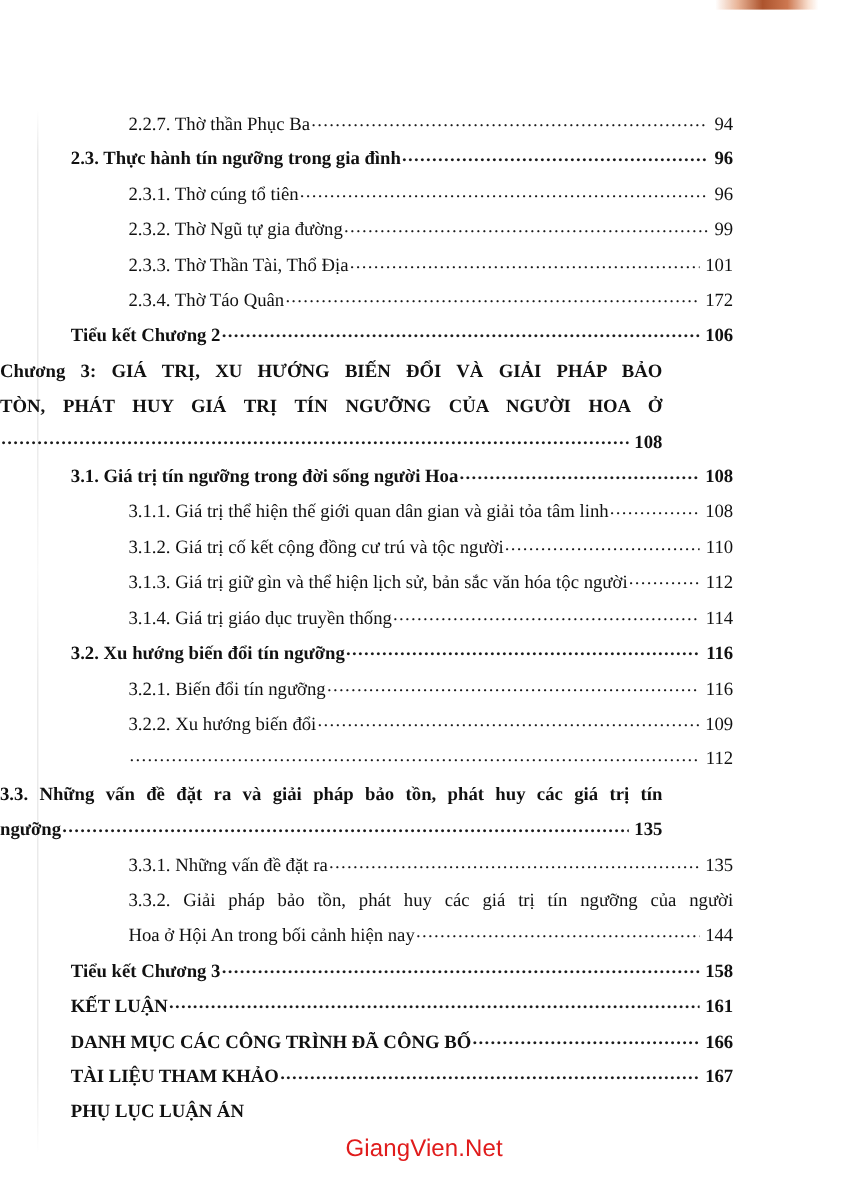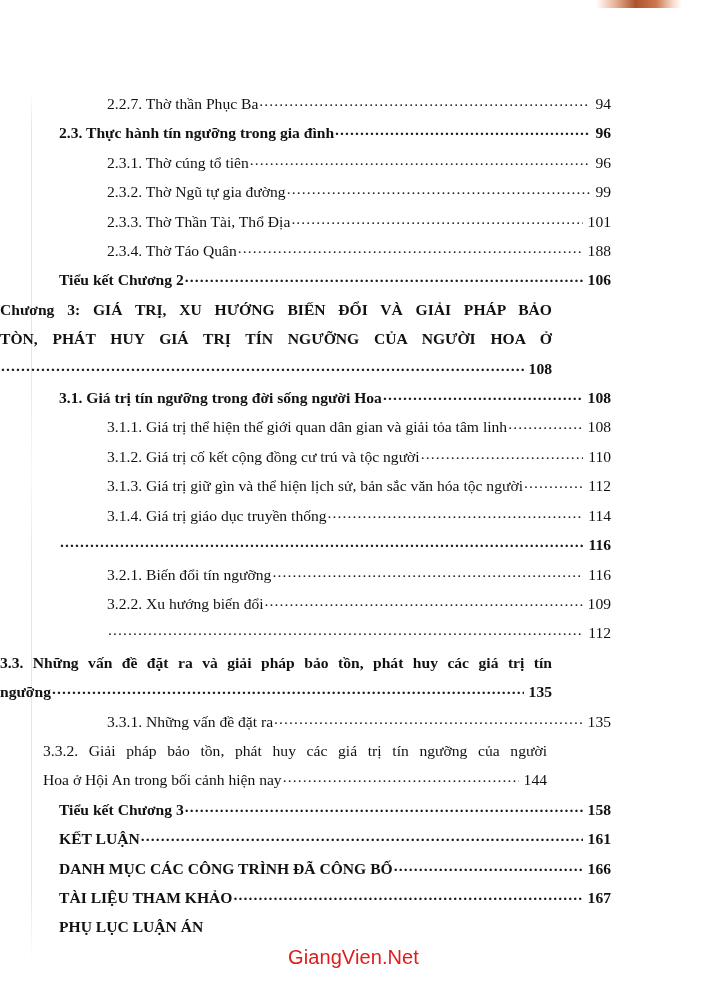--- a/index.html
+++ b/index.html
@@ -93,21 +93,21 @@
     padding-left: 4px;
   }
 
   
   .toc-block {
     width: 552px;
     font-size: 15.6px;
     line-height: 29.4px;
   }
   .toc-block.lvl2 {
-    margin-left: 43px;
+    margin-left: 107px;
     width: 504px;
   }
   .toc-block.bold { font-weight: bold; }
   .block-body {
     text-align: justify;
     text-align-last: justify;
   }
   .block-last {
     display: flex;
     align-items: baseline;
@@ -154,21 +154,21 @@
       <span class="toc-page">99</span>
     </div>
     <div class="toc-row lvl2">
       <span class="toc-title">2.3.3. Thờ Thần Tài, Thổ Địa</span>
       <span class="toc-leader">............................................................................................................................................................................................................................</span>
       <span class="toc-page">101</span>
     </div>
     <div class="toc-row lvl2">
       <span class="toc-title">2.3.4. Thờ Táo Quân</span>
       <span class="toc-leader">............................................................................................................................................................................................................................</span>
-      <span class="toc-page">188</span>
+      <span class="toc-page">172</span>
     </div>
     <div class="toc-row bold">
       <span class="toc-title">Tiểu kết Chương 2</span>
       <span class="toc-leader">............................................................................................................................................................................................................................</span>
       <span class="toc-page">106</span>
     </div>
     <div class="toc-block bold">
       <div class="block-body">Chương 3: GIÁ TRỊ, XU HƯỚNG BIẾN ĐỔI VÀ GIẢI PHÁP BẢO</div>
       <div class="block-body">TÒN, PHÁT HUY GIÁ TRỊ TÍN NGƯỠNG CỦA NGƯỜI HOA Ở</div>
       <div class="block-last">
@@ -195,20 +195,21 @@
       <span class="toc-title">3.1.3. Giá trị giữ gìn và thể hiện lịch sử, bản sắc văn hóa tộc người</span>
       <span class="toc-leader">............................................................................................................................................................................................................................</span>
       <span class="toc-page">112</span>
     </div>
     <div class="toc-row lvl2">
       <span class="toc-title">3.1.4. Giá trị giáo dục truyền thống</span>
       <span class="toc-leader">............................................................................................................................................................................................................................</span>
       <span class="toc-page">114</span>
     </div>
     <div class="toc-row bold">
+      <span class="toc-title">3.2. Xu hướng biến đổi tín ngưỡng</span>
       <span class="toc-leader">............................................................................................................................................................................................................................</span>
       <span class="toc-page">116</span>
     </div>
     <div class="toc-row lvl2">
       <span class="toc-title">3.2.1. Biến đổi tín ngưỡng</span>
       <span class="toc-leader">............................................................................................................................................................................................................................</span>
       <span class="toc-page">116</span>
     </div>
     <div class="toc-row lvl2">
       <span class="toc-title">3.2.2. Xu hướng biến đổi</span>

